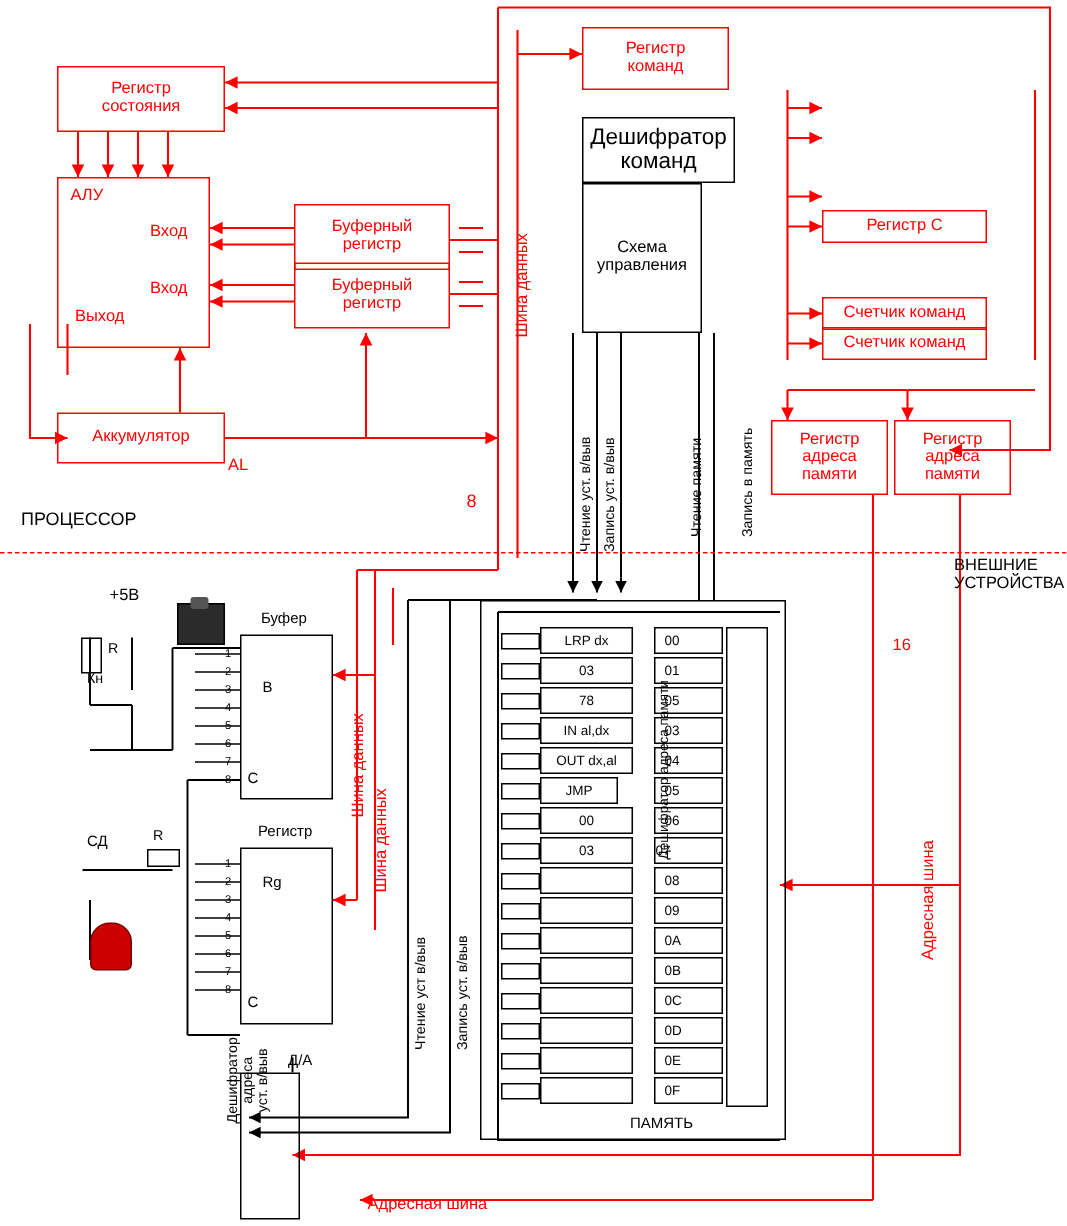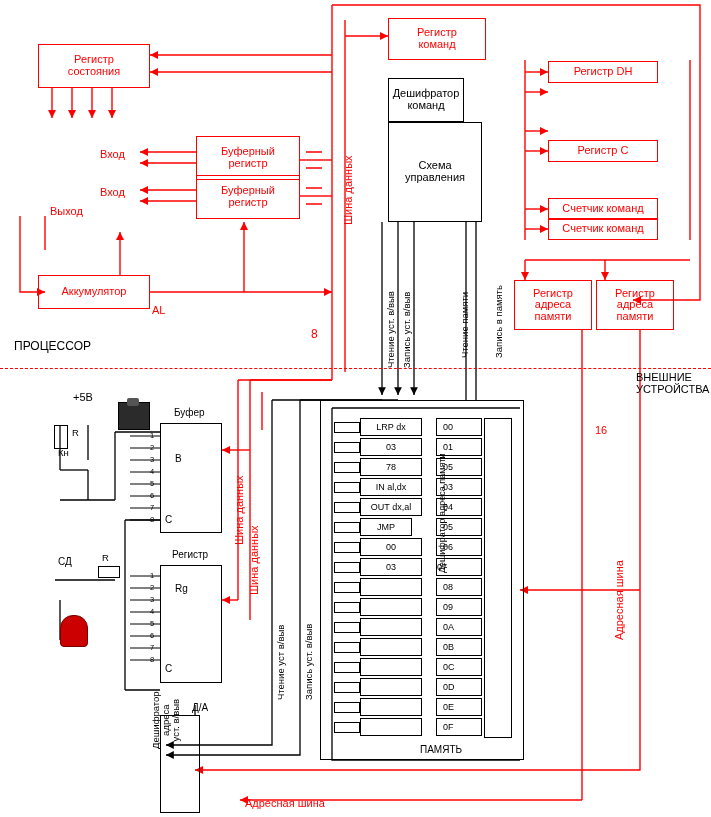--- a/index.html
+++ b/index.html
@@ -141,20 +141,23 @@
         <path d="M130,520 L160,520"></path>
         <path d="M130,660 L160,660"></path>
       </g>
     </svg>
 
   <div class="box red" style="left:38px;top:44px;width:112px;height:44px;font-size:11px;">
     <span style="white-space:pre-line">Регистр
 состояния</span>
   </div>
 
+  <div class="box red" style="left:38px;top:118px;width:102px;height:114px;font-size:11px;align-items:flex-start;justify-content:flex-start;padding:6px 0 0 8px;">
+    <span>АЛУ</span>
+  </div>
   <div class="lbl lblR" style="left:100px;top:149px;font-size:11px;">Вход</div>
   <div class="lbl lblR" style="left:100px;top:187px;font-size:11px;">Вход</div>
   <div class="lbl lblR" style="left:50px;top:206px;font-size:11px;">Выход</div>
 
   <div class="box red" style="left:38px;top:275px;width:112px;height:34px;font-size:11px;">
     <span>Аккумулятор</span>
   </div>
   <div class="lbl lblR" style="left:152px;top:305px;font-size:11px;">AL</div>
 
   <div class="box red" style="left:196px;top:136px;width:104px;height:44px;font-size:11px;">
@@ -163,32 +166,29 @@
   </div>
   <div class="box red" style="left:196px;top:175px;width:104px;height:44px;font-size:11px;">
     <span style="white-space:pre-line">Буферный
 регистр</span>
   </div>
 
   <div class="box red" style="left:388px;top:18px;width:98px;height:42px;font-size:11px;">
     <span style="white-space:pre-line">Регистр
 команд</span>
   </div>
-  <div class="box blk" style="left:388px;top:78px;width:76px;height:44px;font-size:11px;">
+  <div class="box blk" style="left:388px;top:78px;width:102px;height:44px;font-size:15px;">
     <span style="white-space:pre-line">Дешифратор
 команд</span>
   </div>
-  <div class="box blk" style="left:388px;top:122px;width:94px;height:100px;font-size:11px;">
+  <div class="box blk" style="left:388px;top:122px;width:80px;height:100px;font-size:11px;">
     <span style="white-space:pre-line">Схема
 управления</span>
   </div>
 
-  <div class="box red" style="left:548px;top:61px;width:110px;height:22px;font-size:11px;">
-    <span>Регистр DH</span>
-  </div>
   <div class="box red" style="left:548px;top:140px;width:110px;height:22px;font-size:11px;">
     <span>Регистр С</span>
   </div>
   <div class="box red" style="left:548px;top:198px;width:110px;height:22px;font-size:11px;">
     <span>Счетчик команд</span>
   </div>
   <div class="box red" style="left:548px;top:218px;width:110px;height:22px;font-size:11px;">
     <span>Счетчик команд</span>
   </div>
 

